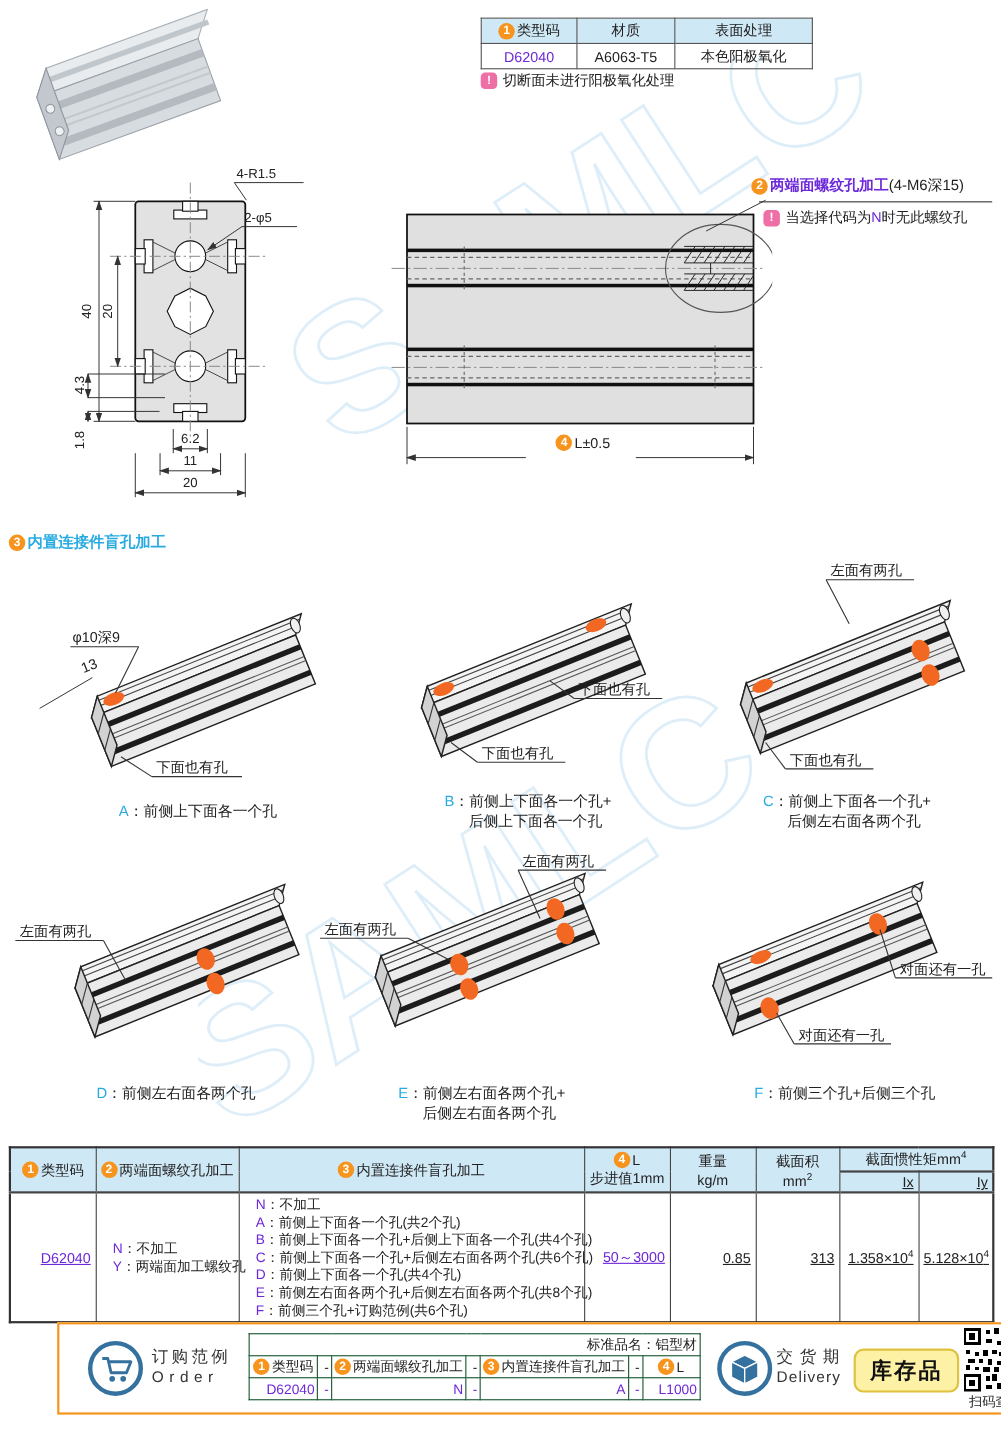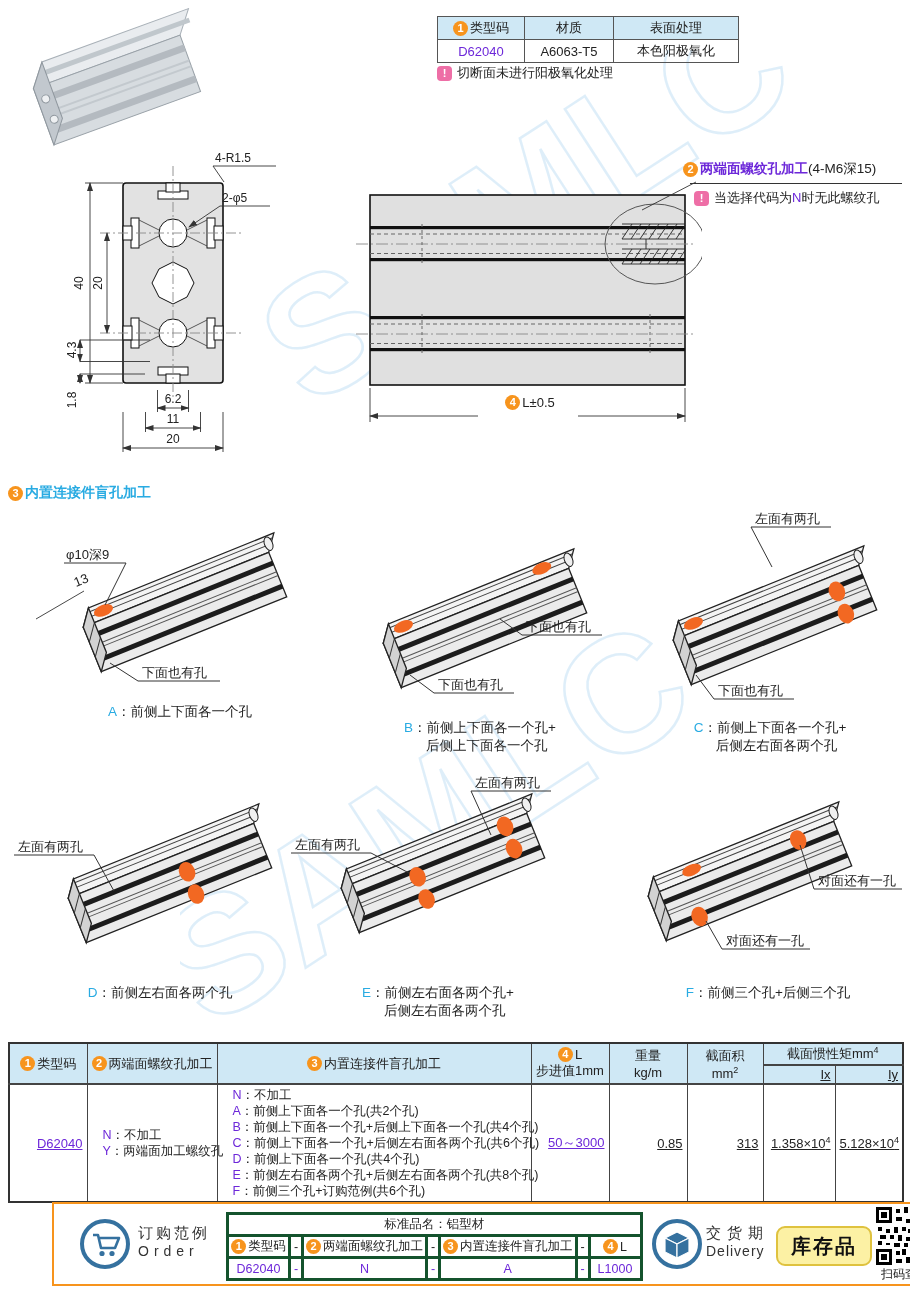--- a/index.html
+++ b/index.html
@@ -34,21 +34,21 @@
   .vcap{text-align:center;font-size:13.5px;margin-top:4px;}
   .vcap .inner{display:inline-block;text-align:left;}
   .cap-letter{color:#29abe2;}
   .cap2{padding-left:22px;}
   
   .sectitle{display:flex;align-items:center;font-size:14px;color:#29abe2;font-weight:bold;}
   
   .footer{position:absolute;left:8px;top:1202px;width:890px;height:80px;border:2px solid #f7941d;
           background:#fff;z-index:1;margin-left:44px;}
   table.order{border-collapse:collapse;table-layout:fixed;font-size:12.5px;}
-  table.order th,table.order td{border:3px solid #14532d;height:19px;text-align:center;padding:0 2px;font-weight:normal;overflow:hidden;white-space:nowrap;}
+  table.order th,table.order td{border:1px solid #14532d;height:19px;text-align:right;padding:0 2px;font-weight:normal;overflow:hidden;white-space:nowrap;}
   .stockbadge{position:absolute;left:722px;top:22px;width:92px;height:36px;border:2px solid #dfc23f;
       border-radius:9px;background:#fcf1a4;font-size:20px;font-weight:bold;color:#111;
       display:flex;align-items:center;justify-content:center;letter-spacing:2px;}
   .ordertext .l1{font-size:15px;letter-spacing:3px;color:#333;}
   .ordertext .l2{font-size:14px;letter-spacing:5px;color:#333;}
   .note{display:flex;align-items:center;font-size:13px;}
   .annline{position:absolute;border-top:1px solid #333;z-index:1;}
   sup{font-size:9px;}
 </style>
 </head>
@@ -268,21 +268,21 @@
   <div class="abs note" style="left:694px;top:189px">
     <span class="pb"></span>
     <span><span>当选择代码为</span><span class="blue">N</span><span>时无此螺纹孔</span></span>
   </div>
 
   <div class="abs sectitle" style="left:8px;top:484px">
     <span class="nb">3</span>
     <span>内置连接件盲孔加工</span>
   </div>
 
-  <div class="abs" style="left:30px;top:527px;width:300px">
+  <div class="abs" style="left:30px;top:552px;width:300px">
     <svg width="300" height="168" viewBox="0 0 300 168">
       <g transform="translate(155,85) rotate(-22)">
         <use href="#bar-shape"></use>
         <ellipse cx="-75" cy="-32" rx="10" ry="5.5" fill="#f26822"></ellipse>
       </g>
       <line x1="34" y1="36" x2="96" y2="36" stroke="#333" stroke-width="1"></line>
       <line x1="96" y1="36" x2="75" y2="78" stroke="#333" stroke-width="1"></line>
       <line x1="6" y1="92" x2="54" y2="64" stroke="#333" stroke-width="0.9"></line>
       <line x1="108" y1="154" x2="190" y2="154" stroke="#333" stroke-width="1"></line>
       <line x1="108" y1="154" x2="80" y2="136" stroke="#333" stroke-width="1"></line>

